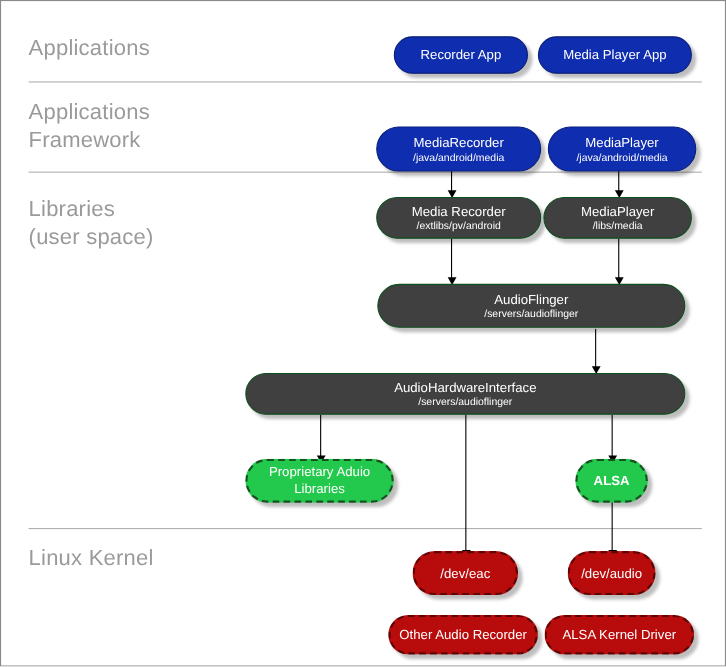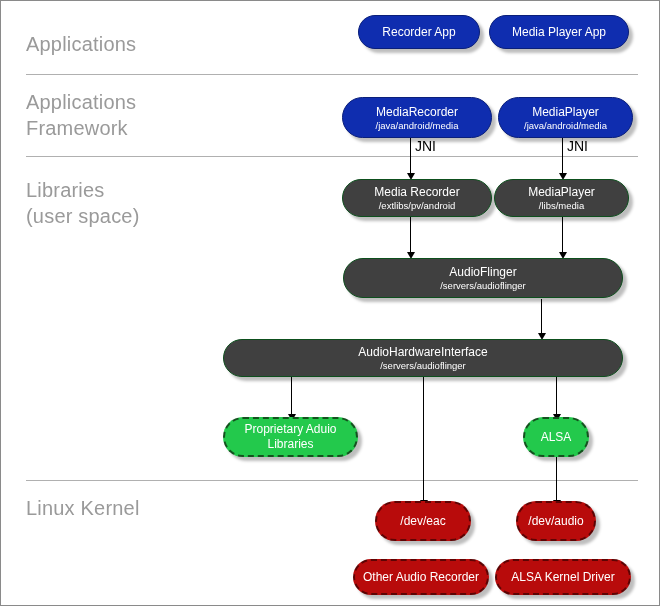--- a/index.html
+++ b/index.html
@@ -78,20 +78,21 @@
   }
   .node .sub {
     font-size: 9.5px;
     line-height: 11px;
     white-space: nowrap;
   }
 
   .node.blue {
     background: #0f2daf;
     border: 1px solid #0a1f7a;
+    margin-top: 18px;
   }
   .node.green {
     background: #404040;
     border: 1.5px solid #0d4f1d;
     text-align: right;
   }
   .node.green-dashed {
     background: #23c94c;
     border: 2px dashed #14521f;
   }
@@ -184,21 +185,21 @@
 
   <div class="node green" style="left:222px; top:338px; width:400px; height:38px;">
     <div class="title">AudioHardwareInterface</div>
     <div class="sub">/servers/audioflinger</div>
   </div>
 
   <div class="node green-dashed wrap" style="left:222px; top:416px; width:135px; height:40px; border-radius:22px;justify-content:center;">
     <div class="title">Proprietary Aduio Libraries</div>
   </div>
 
-  <div class="node green-dashed" style="left:522px; top:416px; width:66px; height:40px; border-radius:20px;">
+  <div class="node green-dashed" style="left:522px; top:416px; width:66px; height:40px; border-radius:20px;font-weight:bold;">
     <div class="title">ALSA</div>
   </div>
 
   <div class="node red-dashed" style="left:374px; top:500px; width:96px; height:40px; border-radius:20px;">
     <div class="title">/dev/eac</div>
   </div>
 
   <div class="node red-dashed" style="left:515px; top:500px; width:80px; height:40px; border-radius:20px;">
     <div class="title">/dev/audio</div>
   </div>

